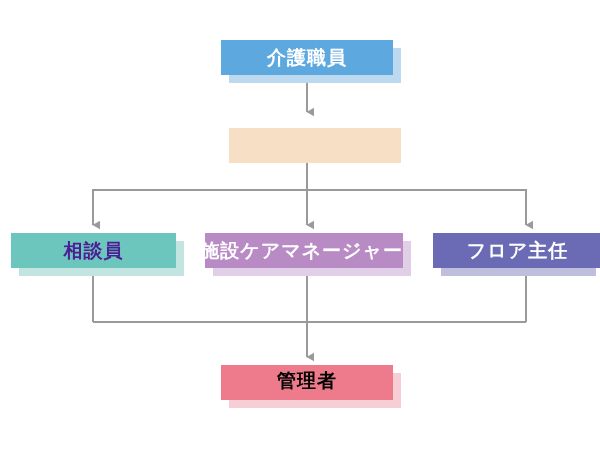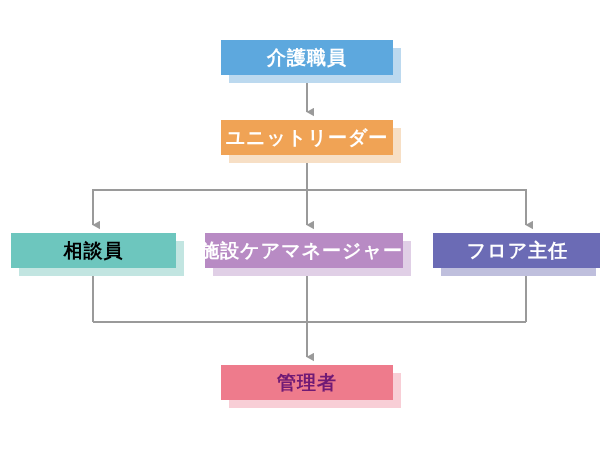--- a/index.html
+++ b/index.html
@@ -88,37 +88,34 @@
       <line x1="299" y1="272" x2="299" y2="357" stroke="#9a9a9a" stroke-width="2" marker-end="url(#arrowhead)"></line>
     </g>
   </svg>
 
   <div class="node-shadow" style="left: 221px; top: 48px; width: 172px; height: 35px; background: rgb(188, 217, 239);"></div>
   <div class="node" style="left: 213px; top: 40px; width: 172px; height: 35px; background: rgb(93, 168, 222); color: rgb(255, 255, 255); font-size: 19px;">
     <span class="node-label">介護職員</span>
   </div>
 
   <div class="node-shadow" style="left: 221px; top: 128px; width: 172px; height: 35px; background: rgb(247, 223, 197);"></div>
-  <div class="node" style="left: 213px; top: 120px; width: 172px; height: 35px; background: rgb(240, 163, 85); color: rgb(255, 255, 255); font-size: 19px;">
-    <span class="node-label">ユニットリーダー</span>
-  </div>
 
   <div class="node-shadow" style="left: 11px; top: 241px; width: 165px; height: 35px; background: rgb(194, 229, 225);"></div>
-  <div class="node" style="left: 3px; top: 233px; width: 165px; height: 35px; background: rgb(109, 198, 190); color: #000000; font-size: 19px;">
+  <div class="node" style="left: 3px; top: 233px; width: 165px; height: 35px; background: rgb(109, 198, 190); color: #4c1d95; font-size: 19px;">
     <span class="node-label">相談員</span>
   </div>
 
   <div class="node-shadow" style="left: 205px; top: 241px; width: 198px; height: 35px; background: rgb(224, 207, 230);"></div>
   <div class="node" style="left: 197px; top: 233px; width: 198px; height: 35px; background: rgb(184, 139, 196); color: rgb(255, 255, 255); font-size: 19px; justify-content: flex-end;">
     <span class="node-label">施設ケアマネージャー</span>
   </div>
 
   <div class="node-shadow" style="left: 433px; top: 241px; width: 155px; height: 35px; background: rgb(191, 191, 221);"></div>
   <div class="node" style="left: 425px; top: 233px; width: 169px; height: 35px; background: rgb(107, 107, 181); color: rgb(255, 255, 255); font-size: 19px;">
     <span class="node-label">フロア主任</span>
   </div>
 
   <div class="node-shadow" style="left: 221px; top: 373px; width: 172px; height: 35px; background: rgb(248, 206, 214);"></div>
-  <div class="node" style="left: 213px; top: 365px; width: 172px; height: 35px; background: rgb(238, 123, 140); color: #701a75; font-size: 19px;">
+  <div class="node" style="left: 213px; top: 365px; width: 172px; height: 35px; background: rgb(238, 123, 140); color: #000000; font-size: 19px; font-family: Liberation Mono, monospace;">
     <span class="node-label">管理者</span>
   </div>
 
 </div>
 
 </body></html>

